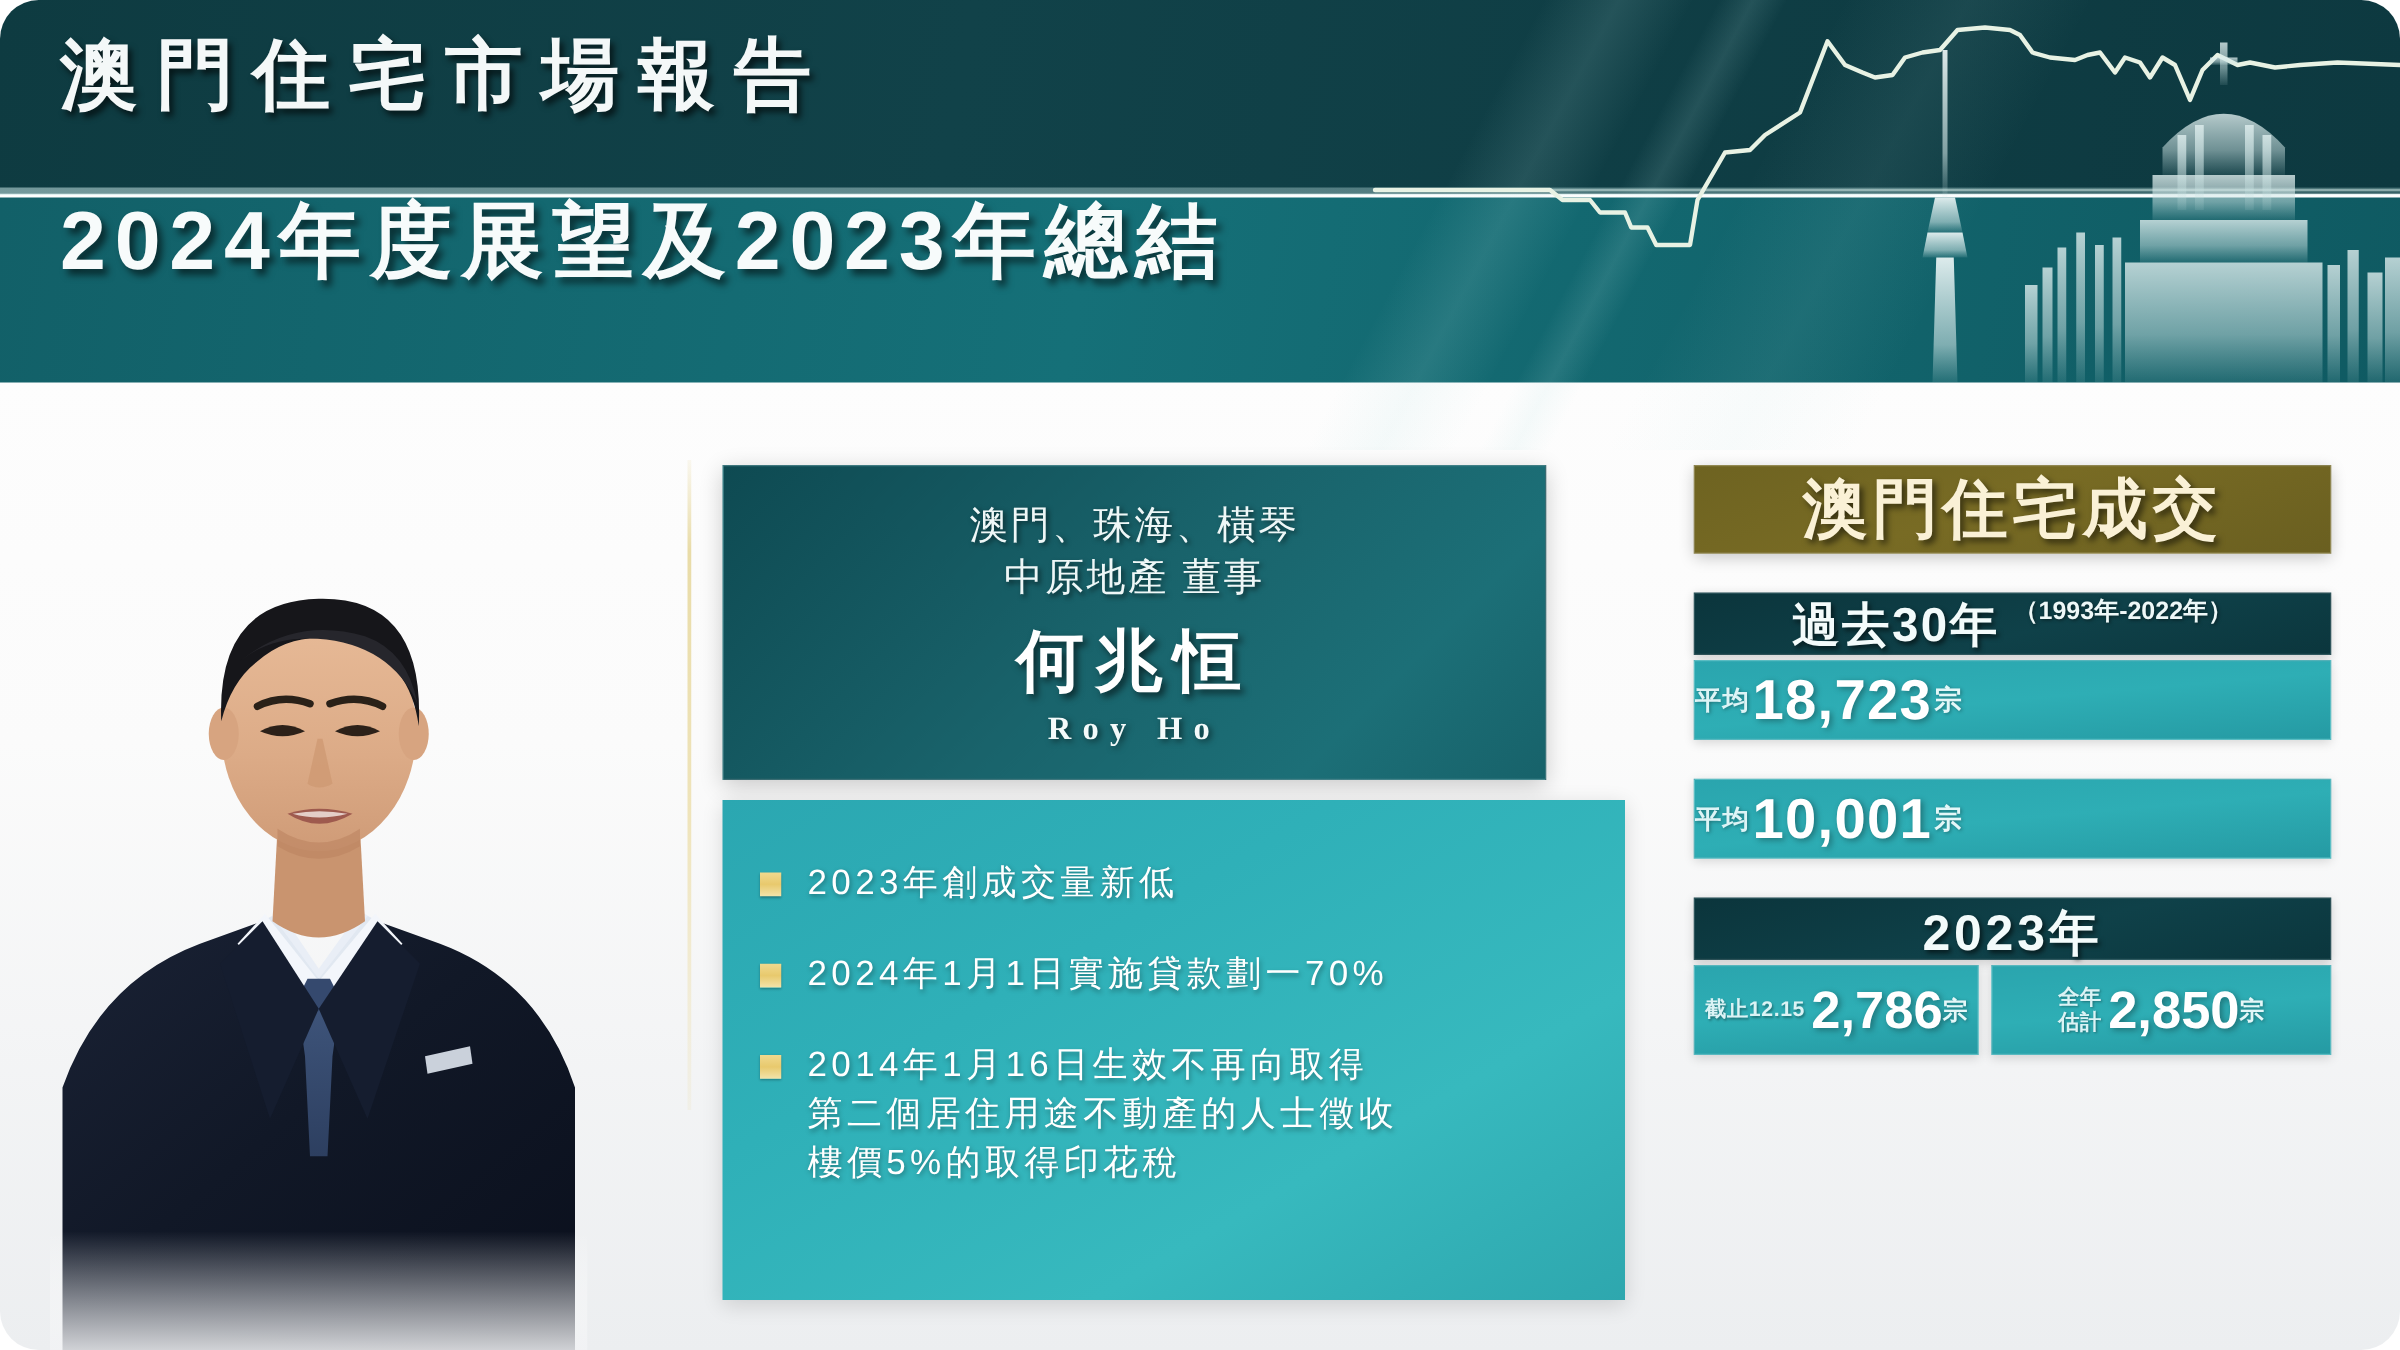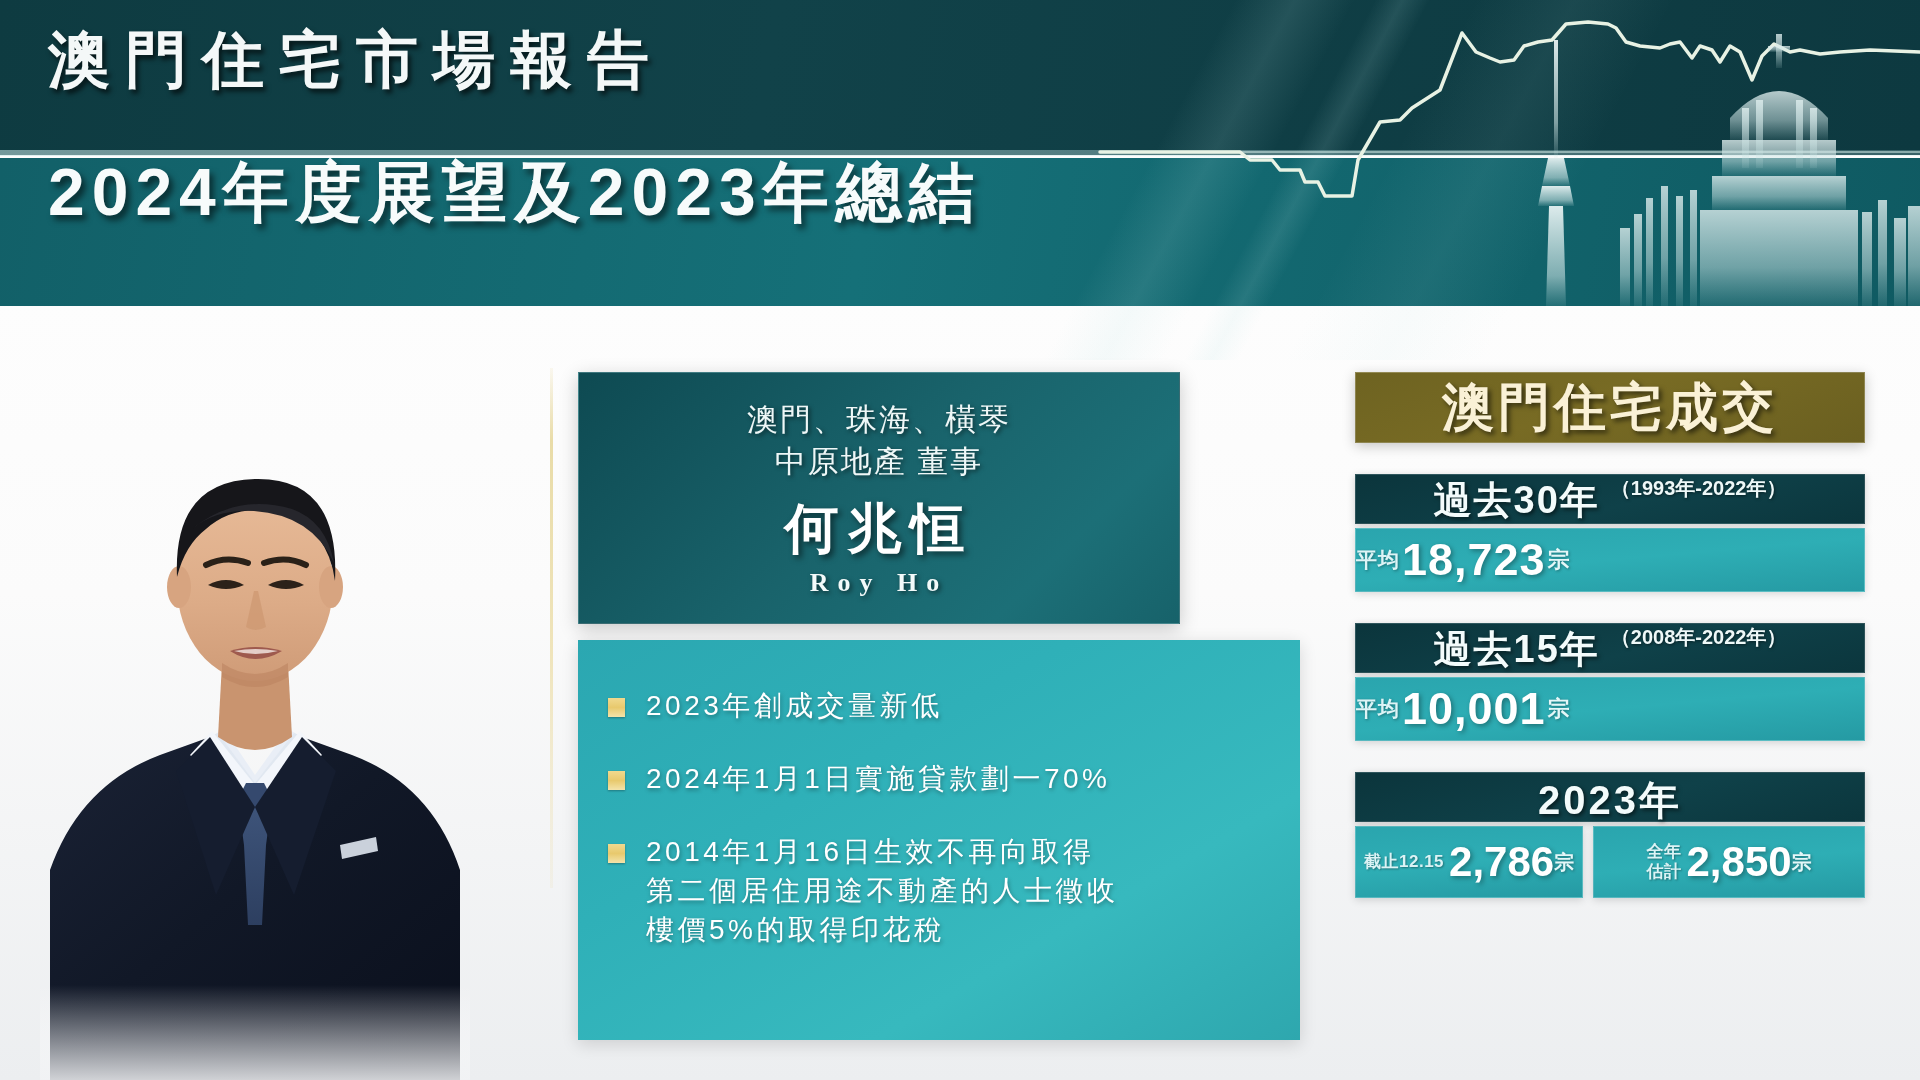--- a/index.html
+++ b/index.html
@@ -8,20 +8,21 @@
     overflow: hidden;
     background: #ffffff;
     font-family: "Liberation Sans", "DejaVu Sans", sans-serif;
   }
 
   #stage {
     position: relative;
     width: 1920px; height: 1080px;
     background: linear-gradient(to bottom, #ffffff 0%, #fbfbfb 55%, #eceef0 100%);
     overflow: hidden;
+    border-radius: 31px;
   }
 
   
   .header-band {
     position: absolute; left: 0; top: 0;
     width: 1920px; height: 155px;
     background: linear-gradient(100deg, #0e3b41 0%, #114249 40%, #0d3940 100%);
     overflow: hidden;
   }
   .header-band2 {
@@ -84,21 +85,21 @@
   .gold-divider {
     position: absolute; left: 550px; top: 368px;
     width: 3px; height: 520px;
     background: linear-gradient(to bottom, rgba(232,216,160,.15), #e9dca8 14%, #efe4bb 55%, rgba(232,216,160,.15));
     z-index: 4;
   }
 
   
   .name-card {
     position: absolute; left: 578px; top: 372px;
-    width: 602px; height: 252px;
+    width: 659px; height: 252px;
     background: linear-gradient(135deg, #0e4a52 0%, #19636b 48%, #1c6f77 78%, #17626a 100%);
     border: 1px solid rgba(255,255,255,.18);
     box-shadow: 0 5px 18px rgba(0,0,0,.20);
     z-index: 5;
     display: flex; flex-direction: column;
     align-items: center; justify-content: center;
   }
   .nc-org {
     font-size: 31px; line-height: 42px;
     color: #eef7f7; letter-spacing: 2px;
@@ -448,24 +449,20 @@
         <span class="sh-small">（1993年-2022年）</span>
       </div>
       <div class="stat-val">
         <span class="sv-label">平均</span>
         <span class="sv-num">18,723</span>
         <span class="sv-unit">宗</span>
       </div>
     </div>
 
     <div class="stat-group">
-      <div class="stat-head">
-        <span class="sh-big">過去15年</span>
-        <span class="sh-small">（2008年-2022年）</span>
-      </div>
       <div class="stat-val">
         <span class="sv-label">平均</span>
         <span class="sv-num">10,001</span>
         <span class="sv-unit">宗</span>
       </div>
     </div>
 
     <div class="stat-group">
       <div class="stat-head plain">
         <span class="sh-big">2023年</span>

